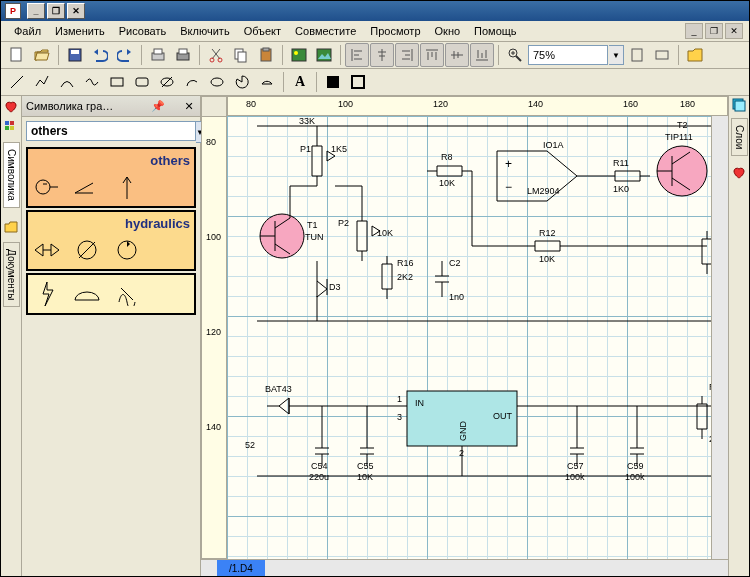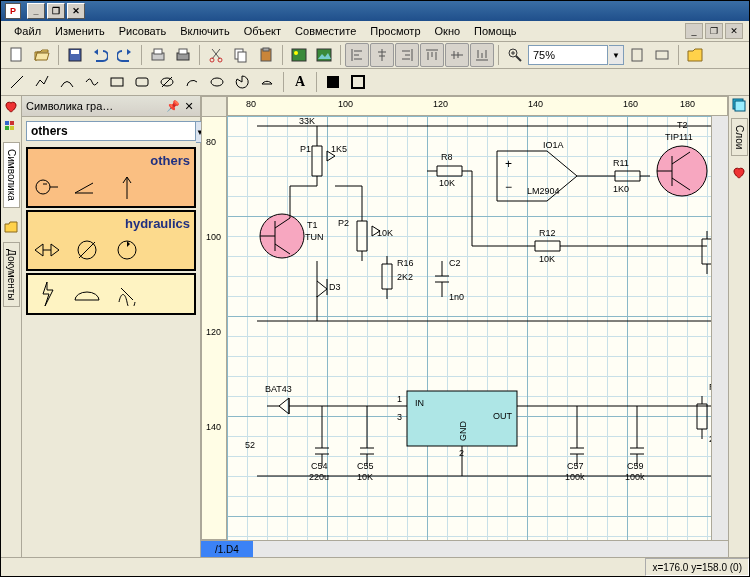--- a/index.html
+++ b/index.html
@@ -16,21 +16,21 @@
   .toolbar .tb{width:22px;height:22px;display:flex;align-items:center;justify-content:center;border:1px solid transparent;border-radius:2px;}
   .toolbar .sep{width:1px;height:20px;background:#aca899;margin:0 3px;}
   .toolbar .zoom{border:1px solid #7f9db9;background:#fff;height:18px;width:70px;padding:0 4px;display:flex;align-items:center;}
   .toolbar .zoom-arrow{width:14px;height:18px;border:1px solid #7f9db9;border-left:none;background:#e8e8e8;display:flex;align-items:center;justify-content:center;font-size:8px;}
   .body{flex:1;display:flex;min-height:0;}
   .vstrip{width:20px;background:#ece9d8;border-right:1px solid #aca899;display:flex;flex-direction:column;align-items:center;padding-top:2px;gap:2px;}
   .vstrip .vs{width:16px;height:16px;border:1px solid transparent;display:flex;align-items:center;justify-content:center;}
   .vtab{writing-mode:vertical-rl;font-size:10px;padding:6px 2px;background:#ece9d8;border:1px solid #aca899;margin-top:4px;cursor:default;}
   .vtab.active{background:#fff;}
   .leftpanel{width:178px;background:#ece9d8;border-right:1px solid #aca899;display:flex;flex-direction:column;}
-  .panelhdr{height:20px;display:flex;align-items:center;padding:0 4px;background:linear-gradient(#e2e2d8,#d4d0c8);border-bottom:1px solid #aca899;font-size:11px;}
+  .panelhdr{height:20px;display:flex;align-items:center;padding:0 4px;background:linear-gradient(#e2e2d8,#d4d0c8);border-bottom:1px solid #aca899;font-size:11px;gap:15px;}
   .panelhdr .dots{flex:1;}
   .panelhdr .pushpin,.panelhdr .close{width:14px;height:14px;display:flex;align-items:center;justify-content:center;font-size:11px;margin-left:2px;}
   .combo{display:flex;margin:4px;}
   .combo input{flex:1;border:1px solid #7f9db9;height:18px;padding:0 4px;font-size:12px;font-weight:bold;}
   .combo .arrow{width:16px;height:20px;border:1px solid #7f9db9;border-left:none;background:#dbe4f0;display:flex;align-items:center;justify-content:center;font-size:8px;}
   .catlist{flex:1;overflow:auto;padding:0 4px 4px 4px;}
   .cat{border:2px solid #000;margin-bottom:2px;padding:4px;}
   .cat .catname{text-align:right;font-weight:bold;color:#203080;font-size:13px;margin-bottom:4px;}
   .cat .symrow{display:flex;gap:10px;align-items:center;height:30px;}
   .cat .sym{width:30px;height:26px;display:flex;align-items:center;justify-content:center;}
@@ -46,21 +46,21 @@
   .canvas{flex:1;background:#fffef5;position:relative;overflow:hidden;}
   .grid{position:absolute;inset:0;background-image:linear-gradient(#c8e0e8 1px,transparent 1px),linear-gradient(90deg,#c8e0e8 1px,transparent 1px);background-size:20px 20px;}
   .gridmajor{position:absolute;inset:0;background-image:linear-gradient(#8ab8c8 1px,transparent 1px),linear-gradient(90deg,#8ab8c8 1px,transparent 1px);background-size:100px 100px;}
   .schematic{position:absolute;inset:0;}
   .lbl{position:absolute;font-size:9px;color:#000;white-space:nowrap;}
   .wire{stroke:#000;stroke-width:1;fill:none;}
   .comp{stroke:#000;stroke-width:1;fill:none;}
   .trans{fill:#f7a7c0;stroke:#000;}
   .scroll-v{width:16px;background:#e8e8e8;border-left:1px solid #aca899;}
   .scroll-h{height:16px;background:#e8e8e8;border-top:1px solid #aca899;display:flex;}
-  .scroll-h .tab{border:6px solid #3b82f6;background:#3b82f6;padding:0 8px;display:flex;align-items:center;font-size:10px;}
+  .scroll-h .tab{border:4px solid #3b82f6;background:#3b82f6;padding:0 8px;display:flex;align-items:center;font-size:10px;margin-left:16px;}
   .statusbar{height:18px;background:#ece9d8;border-top:1px solid #aca899;display:flex;align-items:center;font-size:10px;}
   .statusbar .cell{border:1px inset #fff;padding:0 6px;height:16px;display:flex;align-items:center;}
   .rstrip{width:20px;background:#ece9d8;border-left:1px solid #aca899;display:flex;flex-direction:column;align-items:center;padding-top:2px;gap:2px;}
   svg{display:block;}
 </style>
 </head>
 <body>
 
 <div class="window">
 
@@ -548,18 +548,14 @@
         </div>
       <div class="vtab">Слои</div>
       <div class="vs" style="margin-top:8px">
           <svg width="14" height="14">
             <path d="M7 12s-5-3-5-7a3 3 0 0 1 5-2 3 3 0 0 1 5 2c0 4-5 7-5 7z" fill="#e33" stroke="#800"></path>
           </svg>
         </div>
     </div>
   </div>
 
-  <div class="statusbar">
-    <div style="flex:1"></div>
-    <div class="cell">x=176.0  y=158.0 (0)</div>
-  </div>
 
 </div>
 
 </body></html>

